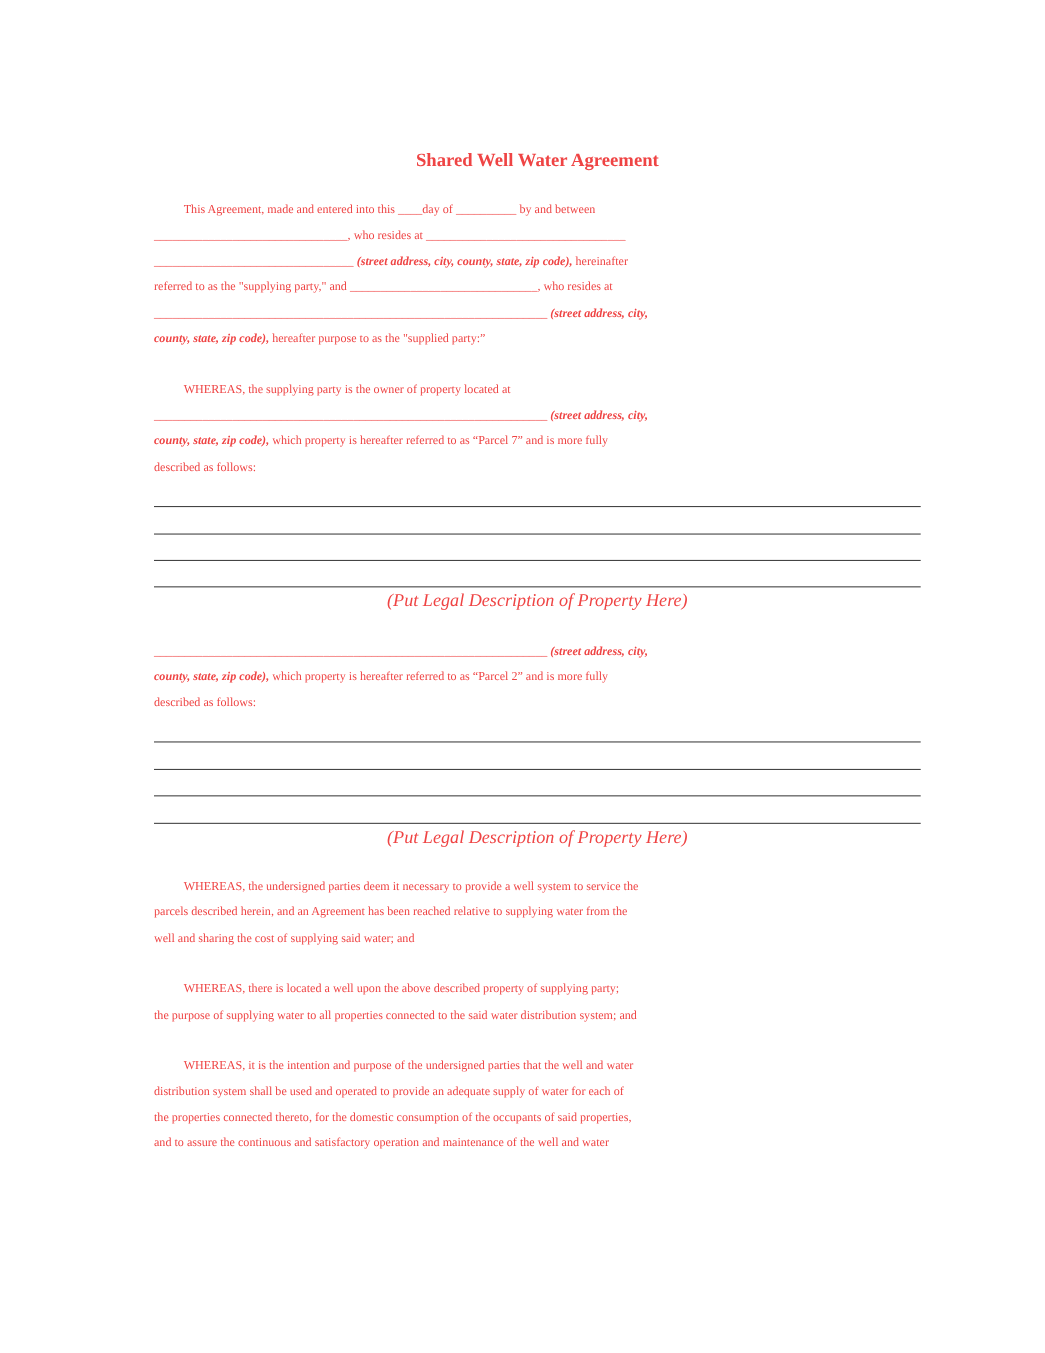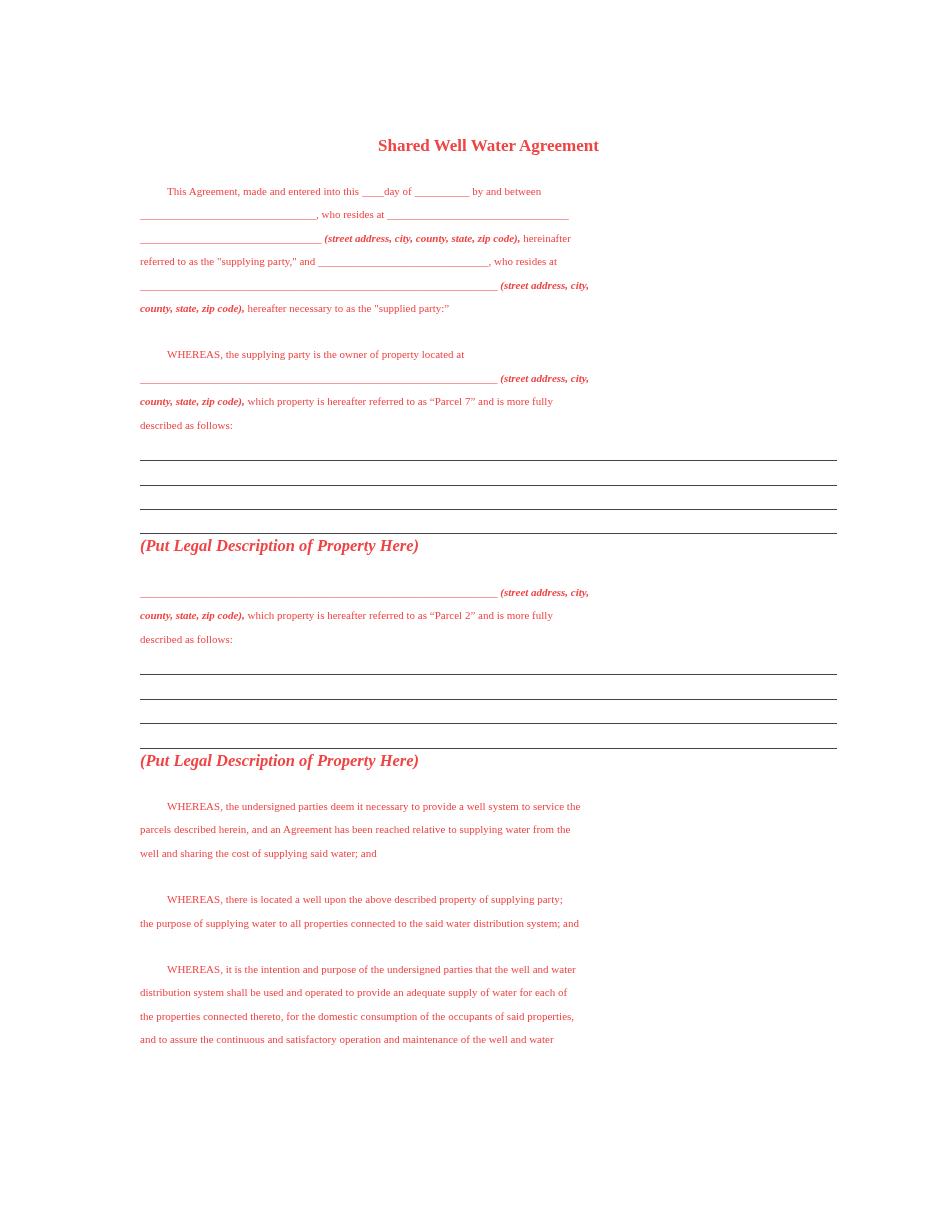--- a/index.html
+++ b/index.html
@@ -53,42 +53,43 @@
   }
   .ruled-group {
     margin: 0;
   }
   .rule {
     height: 23.4px;
     border-bottom: 1px solid #444444;
   }
   .caption {
     font-size: 16.5px;
-    font-weight: bold;
+    font-weight: normal;
     font-style: italic;
+    text-align: center;
     line-height: 23.4px;
     height: 23.4px;
     margin: 0 0 23px 0;
     white-space: pre;
   }
 </style>
 </head>
 <body>
 
 <div class="page">
   <div class="content">
     <div class="doc-title">Shared Well Water Agreement</div>
     <div id="doc-body">
         <div class="para">
           <div class="line indent"><span>This Agreement, made and entered into this ____day of __________ by and between</span></div>
           <div class="line"><span>________________________________, who resides at _________________________________</span></div>
           <div class="line"><span>_________________________________ </span><span class="bi">(street address, city, county, state, zip code),</span><span> hereinafter</span></div>
           <div class="line"><span>referred to as the "supplying party," and _______________________________, who resides at</span></div>
           <div class="line"><span>_________________________________________________________________ </span><span class="bi">(street address, city,</span></div>
-          <div class="line"><span class="bi">county, state, zip code),</span><span> hereafter necessary to as the "supplied party:”</span></div>
+          <div class="line"><span class="bi">county, state, zip code),</span><span> hereafter purpose to as the "supplied party:”</span></div>
         </div>
         <div class="para tight">
           <div class="line indent"><span>WHEREAS, the supplying party is the owner of property located at</span></div>
           <div class="line"><span>_________________________________________________________________ </span><span class="bi">(street address, city,</span></div>
           <div class="line"><span class="bi">county, state, zip code),</span><span> which property is hereafter referred to as “Parcel 7” and is more fully</span></div>
           <div class="line"><span>described as follows:</span></div>
         </div>
         <div class="ruled-group">
           <div class="rule"></div>
           <div class="rule"></div>

